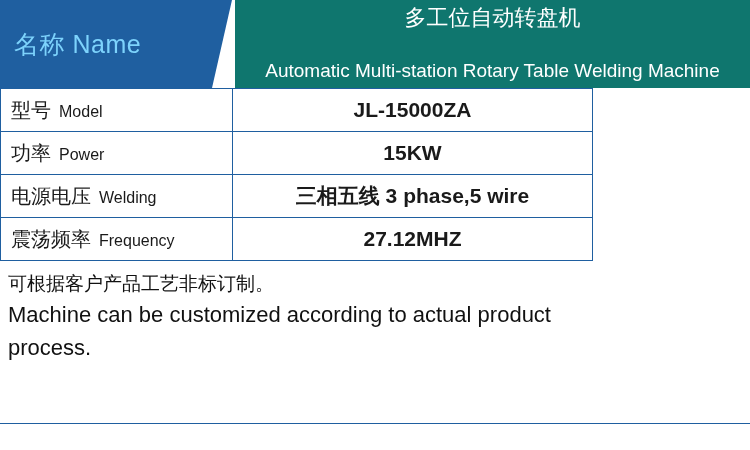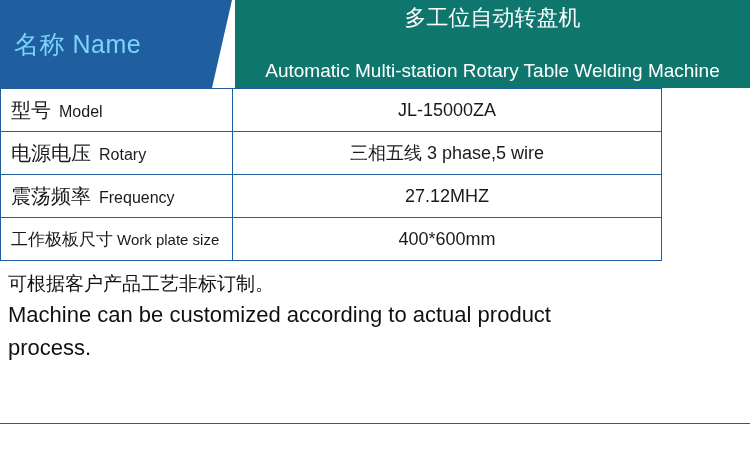--- a/index.html
+++ b/index.html
@@ -71,41 +71,42 @@
     text-align: center;
   }
   .header-right .hr-en {
     font-size: 19px;
     line-height: 1.3;
     text-align: center;
     white-space: nowrap;
   }
   
   .spec-table {
-    width: 662px;
+    width: 593px;
     border-collapse: collapse;
     table-layout: fixed;
   }
   .spec-table tr {
     height: 43px;
   }
   .spec-table td {
     border: 1px solid #1f5fa0;
     box-sizing: border-box;
     padding: 0 10px;
     vertical-align: middle;
   }
   .spec-table td.label {
     width: 232px;
     text-align: left;
     white-space: nowrap;
   }
   .spec-table td.value {
     text-align: center;
-    font-size: 18px;
+    font-size: 21px;
+    font-weight: bold;
   }
   .lbl-cn {
     font-size: 20px;
   }
   .lbl-en {
     font-size: 16px;
     margin-left: 8px;
   }
   .lbl-cn.small {
     font-size: 17px;
@@ -159,35 +160,35 @@
   <table class="spec-table">
     <tbody>
       <tr>
         <td class="label">
           <span class="lbl-cn">型号</span><span class="lbl-en">Model</span>
         </td>
         <td class="value">JL-15000ZA</td>
       </tr>
       <tr>
         <td class="label">
-          <span class="lbl-cn">电源电压</span><span class="lbl-en">Rotary</span>
+          <span class="lbl-cn">功率</span><span class="lbl-en">Power</span>
+        </td>
+        <td class="value">15KW</td>
+      </tr>
+      <tr>
+        <td class="label">
+          <span class="lbl-cn">电源电压</span><span class="lbl-en">Welding</span>
         </td>
         <td class="value">三相五线 3 phase,5 wire</td>
       </tr>
       <tr>
         <td class="label">
           <span class="lbl-cn">震荡频率</span><span class="lbl-en">Frequency</span>
         </td>
         <td class="value">27.12MHZ</td>
-      </tr>
-      <tr>
-        <td class="label">
-          <span class="lbl-cn small">工作极板尺寸</span><span class="lbl-en small">Work plate size</span>
-        </td>
-        <td class="value">400*600mm</td>
       </tr>
     </tbody>
   </table>
 
   <div class="footer-note">
     <div class="footer-cn">可根据客户产品工艺非标订制。</div>
     <div class="footer-en">Machine can be customized according to actual product process.</div>
   </div>
 
   <div class="bottom-rule"></div>

